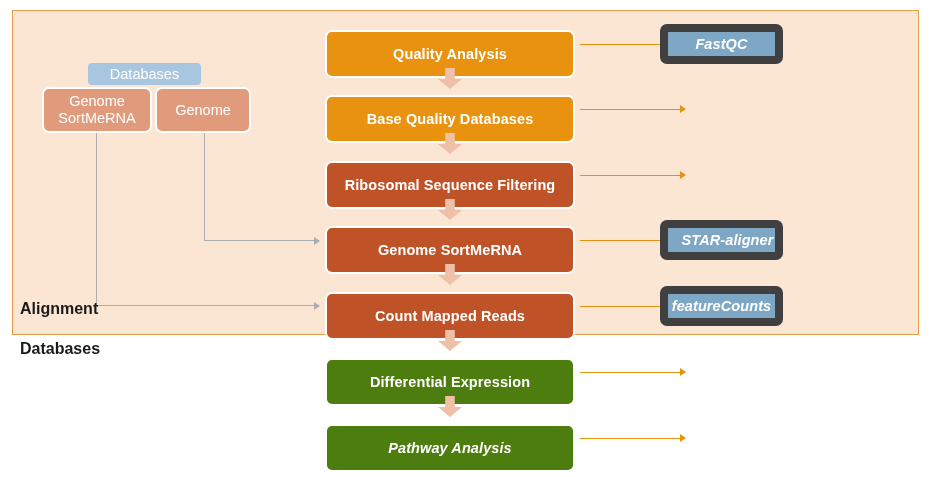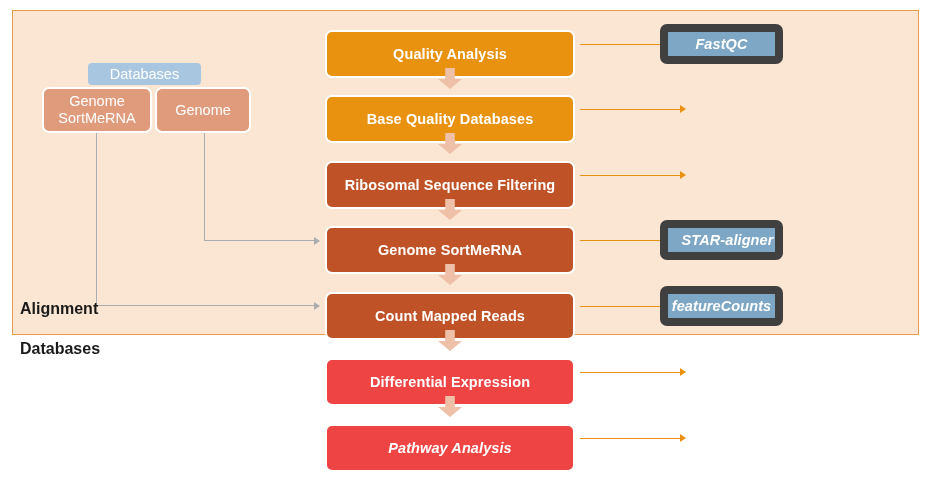--- a/index.html
+++ b/index.html
@@ -40,21 +40,21 @@
     left:325px;
     width:250px;
     height:48px;
     font-size:14.5px;
     font-weight:600;
     letter-spacing:.1px;
     margin-top:8px;
   }
   .step.orange{background:#e8920f;}
   .step.rust{background:#bf5327;}
-  .step.blue{background:#ef4444;}
+  .step.blue{background:#4d7c0f;}
 
   .tool{
     left:660px;
     width:123px;
     height:40px;
     font-size:14.5px;
     font-style:italic;
     font-weight:600;
     background:#7da7c4;
     border:8px solid #404040;

